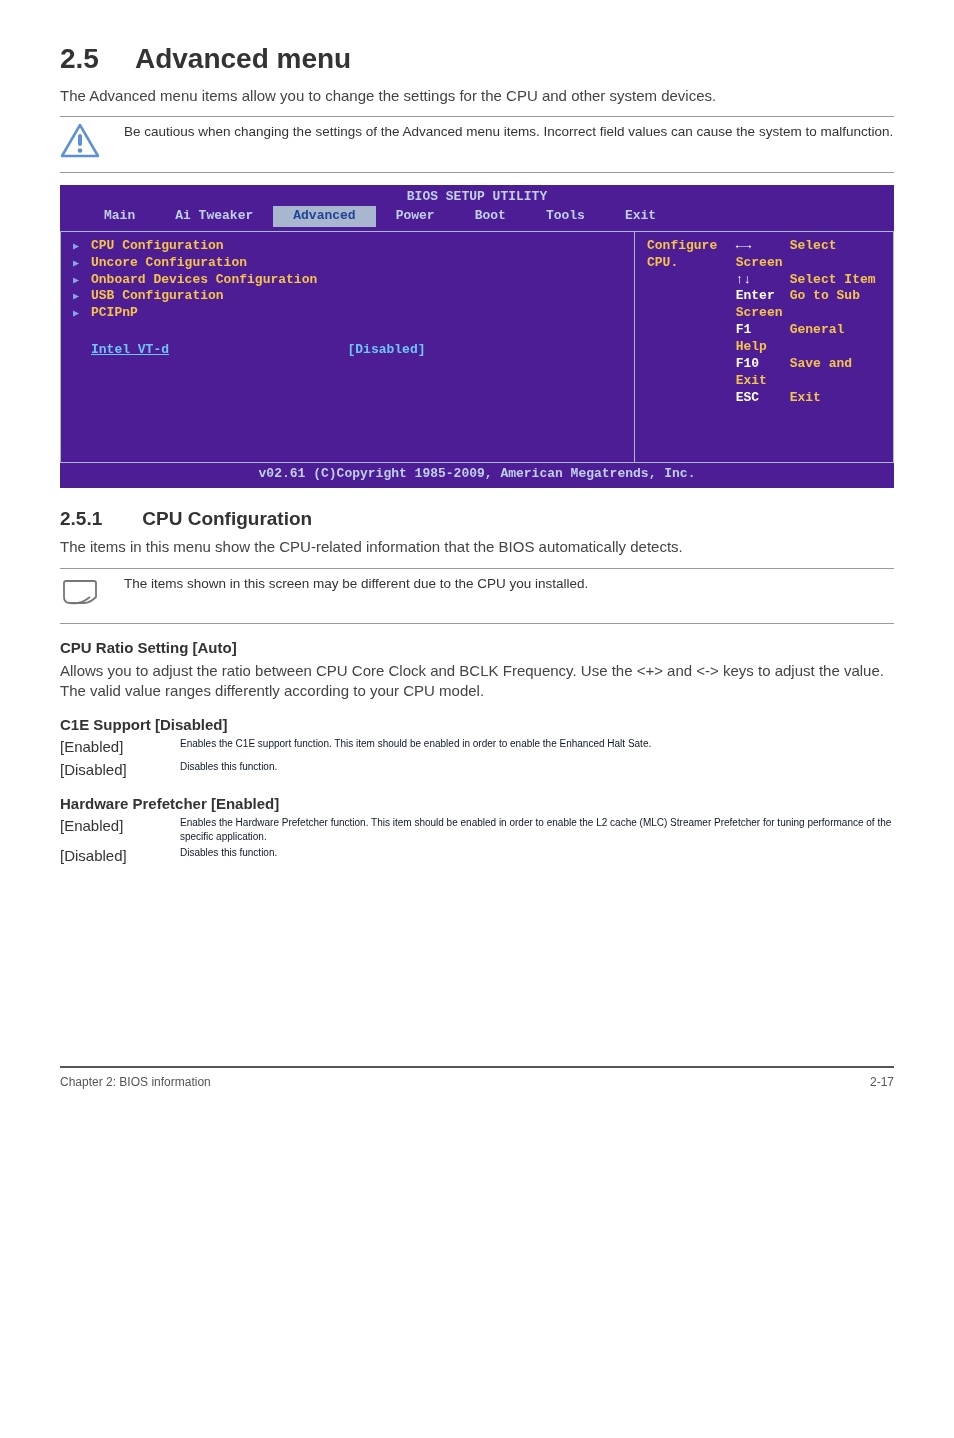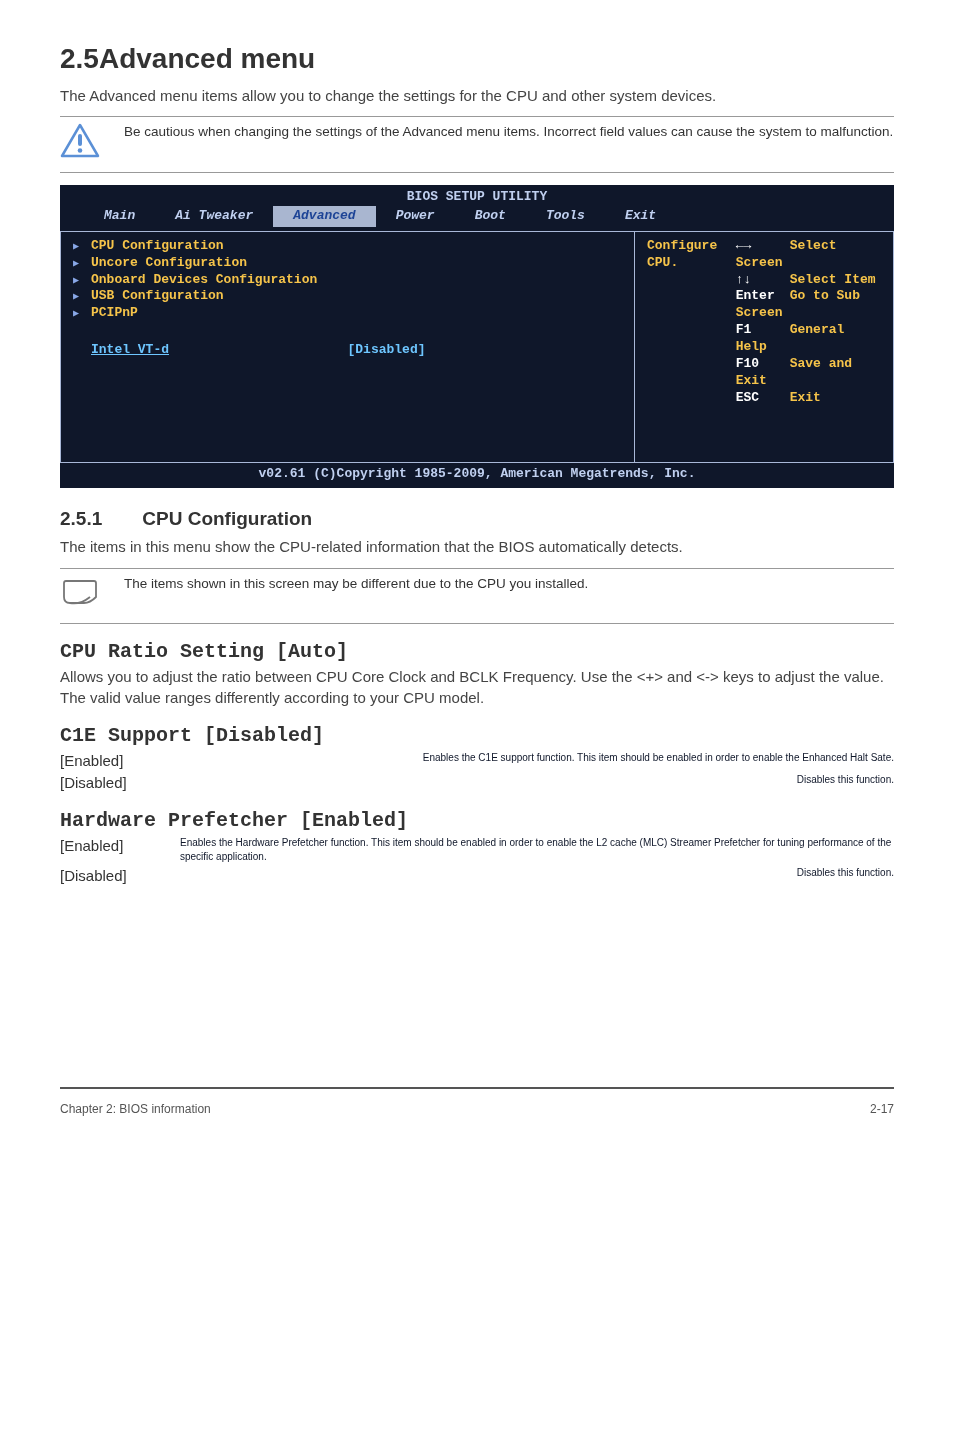--- a/index.html
+++ b/index.html
@@ -5,40 +5,40 @@
   * { box-sizing: border-box; margin: 0; padding: 0; }
   body {
     font-family: Arial, Helvetica, sans-serif;
     color: #333;
     width: 954px;
     background: #fff;
     padding: 40px 60px 0 60px;
     font-size: 14px;
     line-height: 1.35;
   }
-  .section-title { font-size: 28px; font-weight: bold; margin-bottom: 8px; display: flex; }
+  .section-title { font-size: 28px; font-weight: bold; margin-bottom: 8px; display: flex; gap: 36px; }
   .para { margin-bottom: 10px; font-size: 15px; color: #444; }
   .hr { border: none; border-top: 1px solid #999; margin: 6px 0; }
   .callout { display: flex; gap: 24px; align-items: flex-start; margin-bottom: 8px; }
   .callout-icon { flex-shrink: 0; }
   .callout-icon svg { width: 40px; height: 36px; }
   .callout-text { font-size: 13.5px; color: #333; line-height: 1.4; }
 
   .bios-box {
-    background: #0f172a;
+    background: #4c1d95;
     color: #fff;
     font-family: "Courier New", monospace;
     font-size: 13px;
     margin-top: 12px;
     margin-bottom: 14px;
     font-weight: bold;
     line-height: 1.3;
   }
   .bios-header { text-align: center; color: #c0d0f0; padding-top: 4px; }
-  .bios-tabs { display: flex; padding: 0 24px 4px 24px; gap: 0; align-items: flex-start; font-style: italic; }
+  .bios-tabs { display: flex; padding: 0 24px 4px 24px; gap: 0; align-items: flex-start; }
   .bios-tab { color: #c0d0f0; padding: 2px 20px; }
   .bios-tab.active { background: #a9b6d0; color: #1e4496; }
   .bios-body { display: flex; }
   .bios-left {
     flex: 1;
     border: 1px solid #a9b8d8;
     border-right: none;
     padding: 6px 12px;
     min-height: 232px;
     position: relative;
@@ -62,26 +62,26 @@
     top: 2px;
   }
   .bios-field { color: #6ec6ff; padding-left: 18px; margin-top: 20px; text-decoration: underline; }
   .bios-field .val { position: absolute; left: 50%; }
   .bios-help-top { color: #f6c44a; }
   .bios-legend { color: #f6c44a; margin-bottom: 2px; }
   .bios-legend .key { color: #fff; display: inline-block; width: 54px; }
   .bios-footer { text-align: center; color: #c0d0f0; padding: 3px 0 5px; }
 
   .subsection-title { font-size: 19px; font-weight: bold; margin: 18px 0 6px; display: flex; gap: 40px; }
-  .bold-line { font-weight: bold; font-size: 20px; margin-top: 14px; margin-bottom: 2px; font-family: Liberation Mono, monospace; }
-  .kv-row { display: flex; margin-top: 2px; justify-content: space-between; }
+  .bold-line { font-weight: bold; font-size: 15px; margin-top: 14px; margin-bottom: 2px; }
+  .kv-row { display: flex; margin-top: 2px; }
   .kv-key { width: 120px; flex-shrink: 0; font-size: 15px; }
   .kv-val { font-size: 10px; color: #0f172a; line-height: 1.4; }
 
-  .footer-line { border-top: 2px solid #555; margin-top: 200px; padding-top: 12px; display: flex; justify-content: space-between; font-size: 12px; color: #555; }
+  .footer-line { border-top: 2px solid #555; margin-top: 200px; padding-top: 6px; display: flex; justify-content: space-between; font-size: 12px; color: #555; }
 </style>
 </head>
 <body>
 
 <div class="section-title">
   <span>2.5</span>
   <span>Advanced menu</span>
 </div>
 <p class="para">The Advanced menu items allow you to change the settings for the CPU and other system devices.</p>
 

